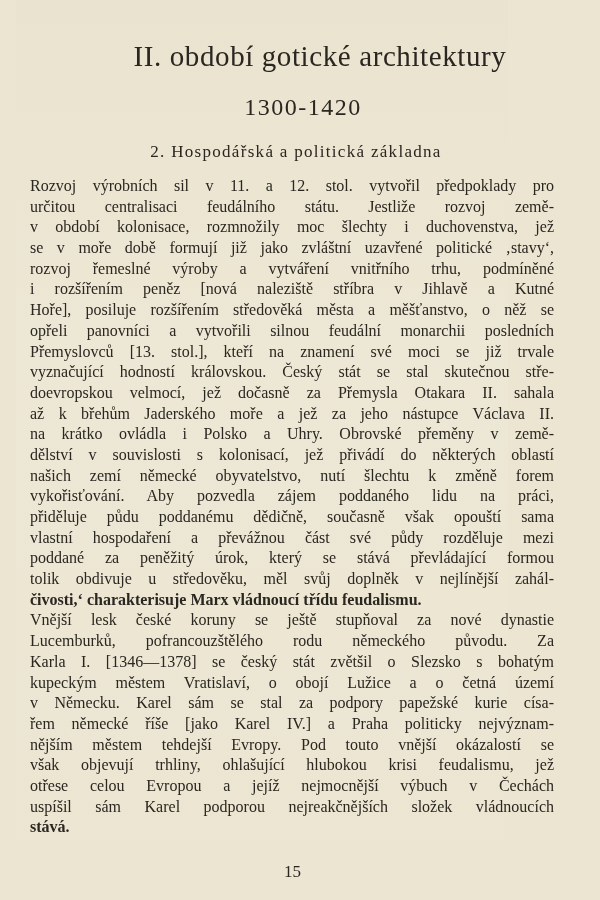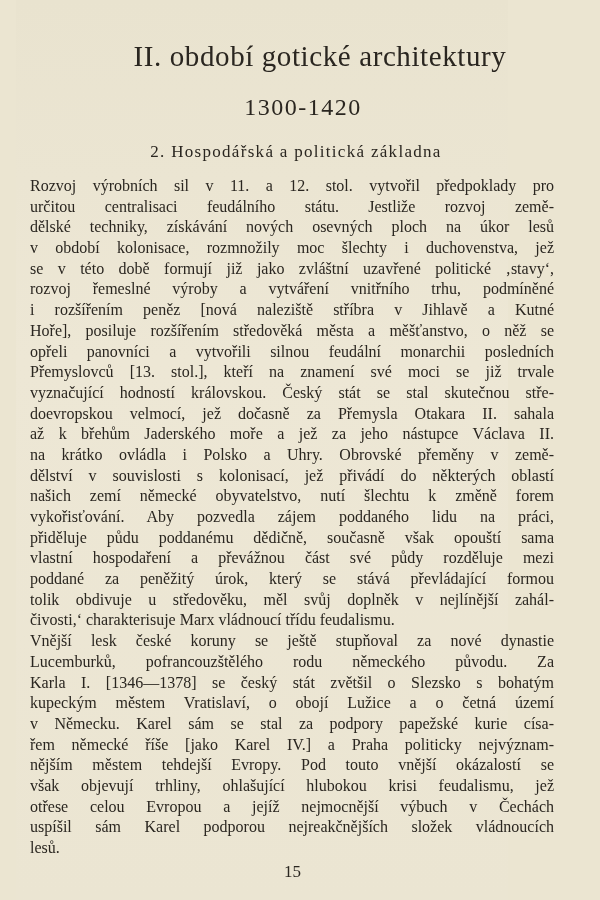--- a/index.html
+++ b/index.html
@@ -63,20 +63,21 @@
       height: 20.7px;
       line-height: 20.7px;
       font-size: 16px;
       text-align: justify;
       text-align-last: justify;
       white-space: nowrap;
       overflow: visible;
     }
     .line.last {
       text-align-last: left;
+      font-weight: bold;
     }
     .page-number {
       position: absolute;
       left: 268px;
       top: 862px;
       width: 30px;
       text-align: left;
       font-size: 17px;
     }
   </style>
@@ -85,23 +86,22 @@
 
 <div class="page">
 
   <h1 class="chapter-title">II. období gotické architektury</h1>
   <h2 class="chapter-years">1300-1420</h2>
   <h3 class="section-title">2. Hospodářská a politická základna</h3>
 
   <div class="body-text">
     <span class="line">Rozvoj výrobních sil v 11. a 12. stol. vytvořil předpoklady pro</span>
     <span class="line">určitou centralisaci feudálního státu. Jestliže rozvoj země-</span>
-    <span class="line">dělské techniky, získávání nových osevných ploch na úkor lesů</span>
     <span class="line">v období kolonisace, rozmnožily moc šlechty i duchovenstva, jež</span>
-    <span class="line">se v této době formují již jako zvláštní uzavřené politické ‚stavy‘,</span>
+    <span class="line">se v moře době formují již jako zvláštní uzavřené politické ‚stavy‘,</span>
     <span class="line">rozvoj řemeslné výroby a vytváření vnitřního trhu, podmíněné</span>
     <span class="line">i rozšířením peněz [nová naleziště stříbra v Jihlavě a Kutné</span>
     <span class="line">Hoře], posiluje rozšířením středověká města a měšťanstvo, o něž se</span>
     <span class="line">opřeli panovníci a vytvořili silnou feudální monarchii posledních</span>
     <span class="line">Přemyslovců [13. stol.], kteří na znamení své moci se již trvale</span>
     <span class="line">vyznačující hodností královskou. Český stát se stal skutečnou stře-</span>
     <span class="line">doevropskou velmocí, jež dočasně za Přemysla Otakara II. sahala</span>
     <span class="line">až k břehům Jaderského moře a jež za jeho nástupce Václava II.</span>
     <span class="line">na krátko ovládla i Polsko a Uhry. Obrovské přeměny v země-</span>
     <span class="line">dělství v souvislosti s kolonisací, jež přivádí do některých oblastí</span>
@@ -115,18 +115,18 @@
     <span class="line">Vnější lesk české koruny se ještě stupňoval za nové dynastie</span>
     <span class="line">Lucemburků, pofrancouzštělého rodu německého původu. Za</span>
     <span class="line">Karla I. [1346—1378] se český stát zvětšil o Slezsko s bohatým</span>
     <span class="line">kupeckým městem Vratislaví, o obojí Lužice a o četná území</span>
     <span class="line">v Německu. Karel sám se stal za podpory papežské kurie císa-</span>
     <span class="line">řem německé říše [jako Karel IV.] a Praha politicky nejvýznam-</span>
     <span class="line">nějším městem tehdejší Evropy. Pod touto vnější okázalostí se</span>
     <span class="line">však objevují trhliny, ohlašující hlubokou krisi feudalismu, jež</span>
     <span class="line">otřese celou Evropou a jejíž nejmocnější výbuch v Čechách</span>
     <span class="line">uspíšil sám Karel podporou nejreakčnějších složek vládnoucích</span>
-    <span class="line last">lesů.</span>
+    <span class="line last">stává.</span>
   </div>
 
   <div class="page-number">15</div>
 
 </div>
 
 </body></html>

